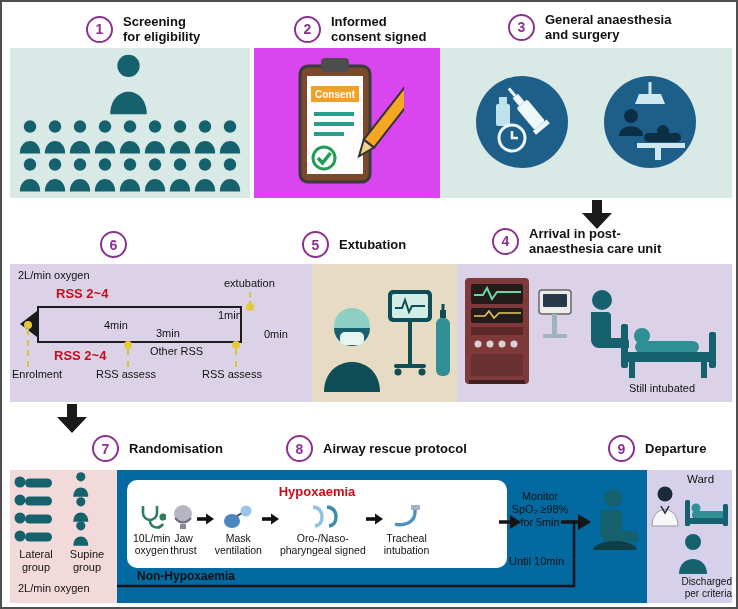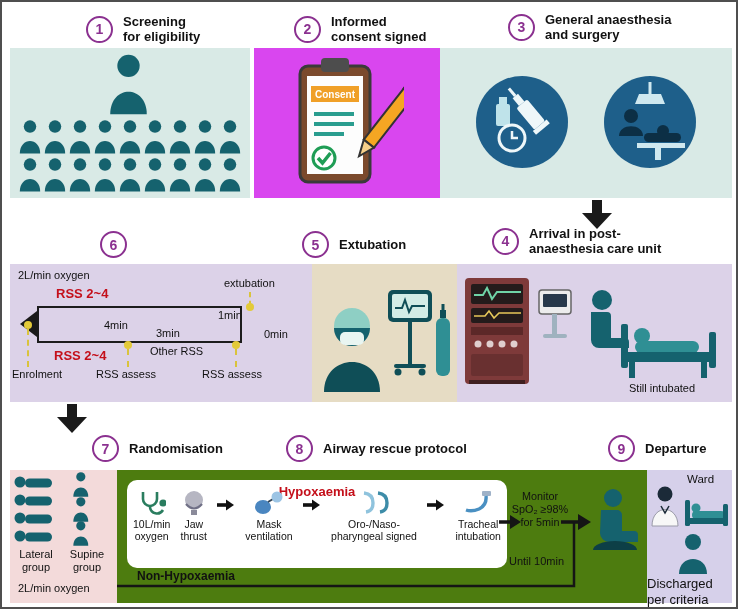--- a/index.html
+++ b/index.html
@@ -269,25 +269,25 @@
         <use href="#pers" transform="translate(60,49) scale(0.88)"></use>
       </g>
     </svg>
     <div class="lbl" style="left:2px;top:78px;width:48px;text-align:center">Lateral
 group</div>
     <div class="lbl" style="left:54px;top:78px;width:46px;text-align:center">Supine
 group</div>
     <div class="lbl" style="left:8px;top:112px">2L/min oxygen</div>
   </div>
 
-  <div class="panel" style="left:115px;top:468px;width:530px;height:133px;background:#4d7c0f">
+  <div class="panel" style="left:115px;top:468px;width:530px;height:133px;background:#0369a1">
 
     <div class="abs" style="left:10px;top:10px;width:380px;height:88px;background:#fff;border-radius:10px">
       <div class="abs red" style="left:0;right:0;top:4px;text-align:center;position:absolute">Hypoxaemia</div>
-      <div class="abs" style="left:6px;right:6px;top:10px;display:flex;justify-content:space-between;align-items:flex-start">
+      <div class="abs" style="left:6px;right:6px;top:24px;display:flex;align-items:flex-start">
         <div class="rstep">
           <span class="ricon">
             <svg width="28" height="26" viewBox="0 0 28 26">
                 <path d="M5 2 v7 a7 7 0 0 0 14 0 V2" stroke="#2a7d5f" stroke-width="2.6" fill="none"></path>
                 <path d="M12 16 v1 a7 7 0 0 0 13 3" stroke="#2a7d5f" stroke-width="2.6" fill="none"></path>
                 <circle cx="25" cy="13" r="3.6" fill="#2a7d5f"></circle>
               </svg>
           </span>
           <span class="rlbl">10L/min
 oxygen</span>
@@ -391,17 +391,17 @@
         <circle cx="47" cy="22" r="4.5" fill="#2f8f94"></circle>
         <rect x="43" y="25" width="33" height="8" rx="4" fill="#2f8f94"></rect>
         <rect x="37" y="32" width="42" height="6" rx="2"></rect>
         <rect x="74" y="18" width="5" height="22" rx="1.5"></rect>
       </g>
       <g fill="#15626e">
         <circle cx="44" cy="56" r="8"></circle>
         <path d="M30 88 C30 68 58 68 58 88 Z"></path>
       </g>
     </svg>
-    <div class="lbl" style="left:0;top:106px;width:85px;text-align:left;font-size:13px">Discharged
+    <div class="lbl" style="left:0;top:106px;width:85px;text-align:right;font-size:10px">Discharged
 per criteria</div>
   </div>
 
 </div>
 
 </body></html>

